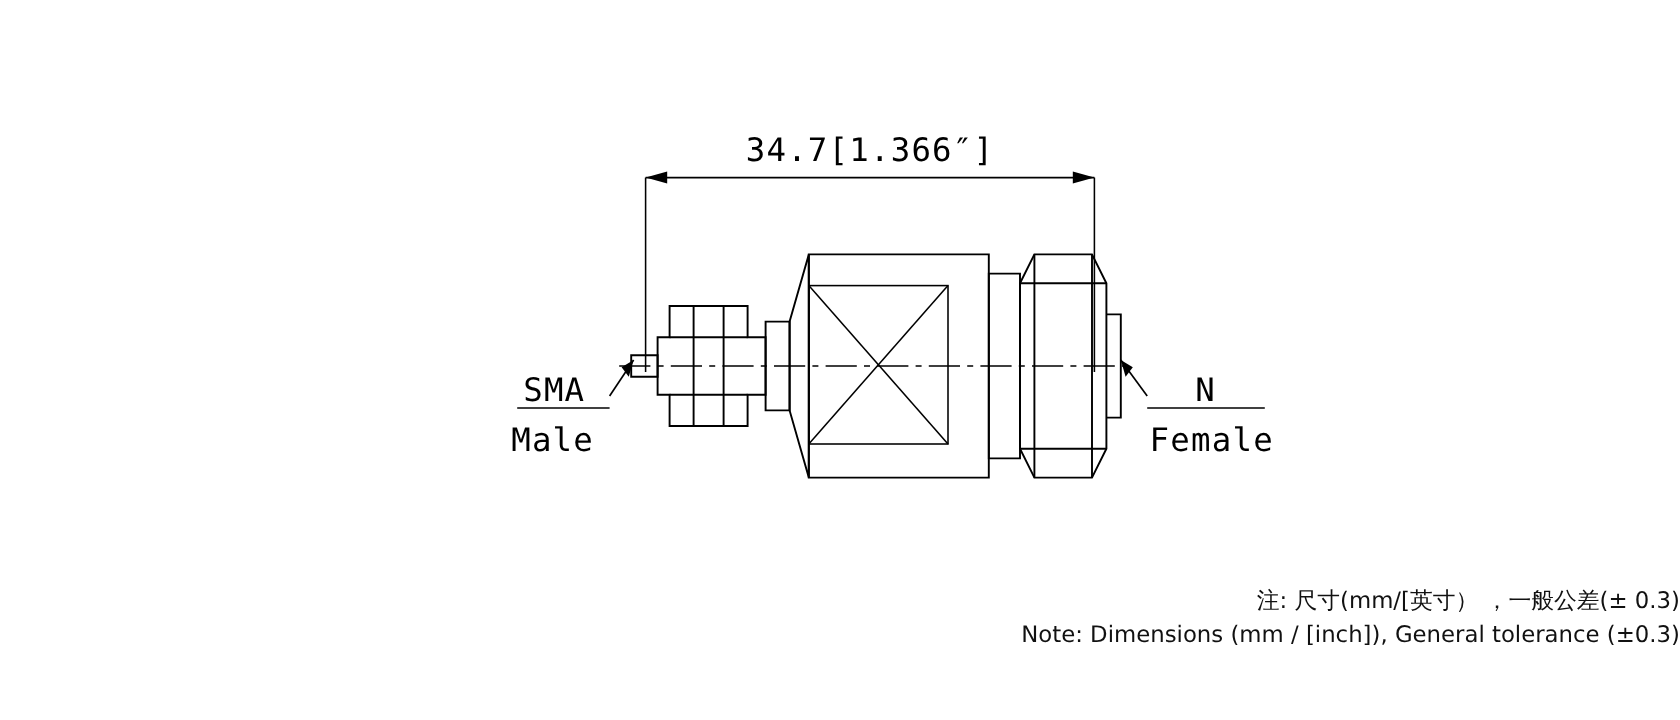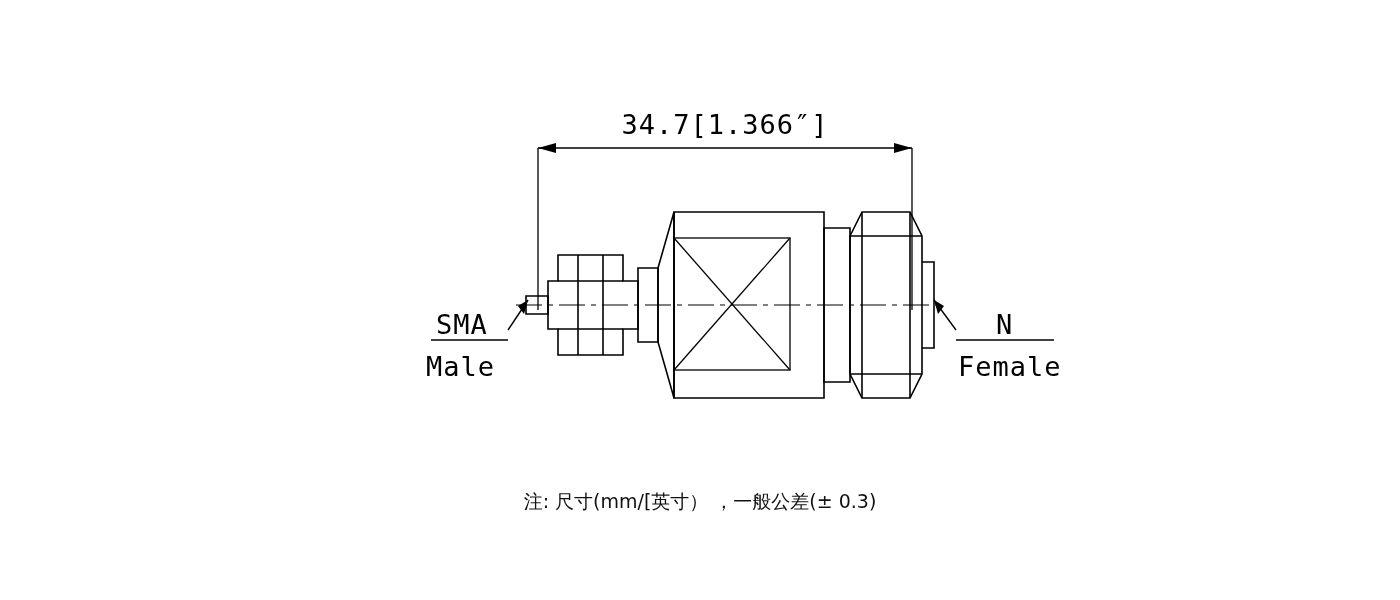--- a/index.html
+++ b/index.html
@@ -70,21 +70,21 @@
     font-family: "DejaVu Sans Mono", monospace;
     font-size: 27px;
     letter-spacing: 1px;
     fill: #000;
   }
   .note-block {
     position: absolute;
     left: 0;
     top: 487px;
     width: 1400px;
-    text-align: center;
+    text-align: right;
     line-height: 28px;
   }
   .note-line {
     font-family: "DejaVu Sans", sans-serif;
     font-size: 19px;
     color: #111;
     display: block;
   }
 </style>
 </head>
@@ -159,13 +159,14 @@
       <line class="leader" x1="918" y1="340" x2="1016" y2="340"></line>
       <text class="labeltext" x="958" y="334">N</text>
       <text class="labeltext" x="920" y="376">Female</text>
     </g>
 
   </svg>
 </div>
 
 <div class="note-block">
   <span class="note-line">注: 尺寸(mm/[英寸） ，一般公差(± 0.3)</span>
+  <span class="note-line">Note: Dimensions (mm / [inch]), General tolerance (±0.3)</span>
 </div>
 
 </body></html>

